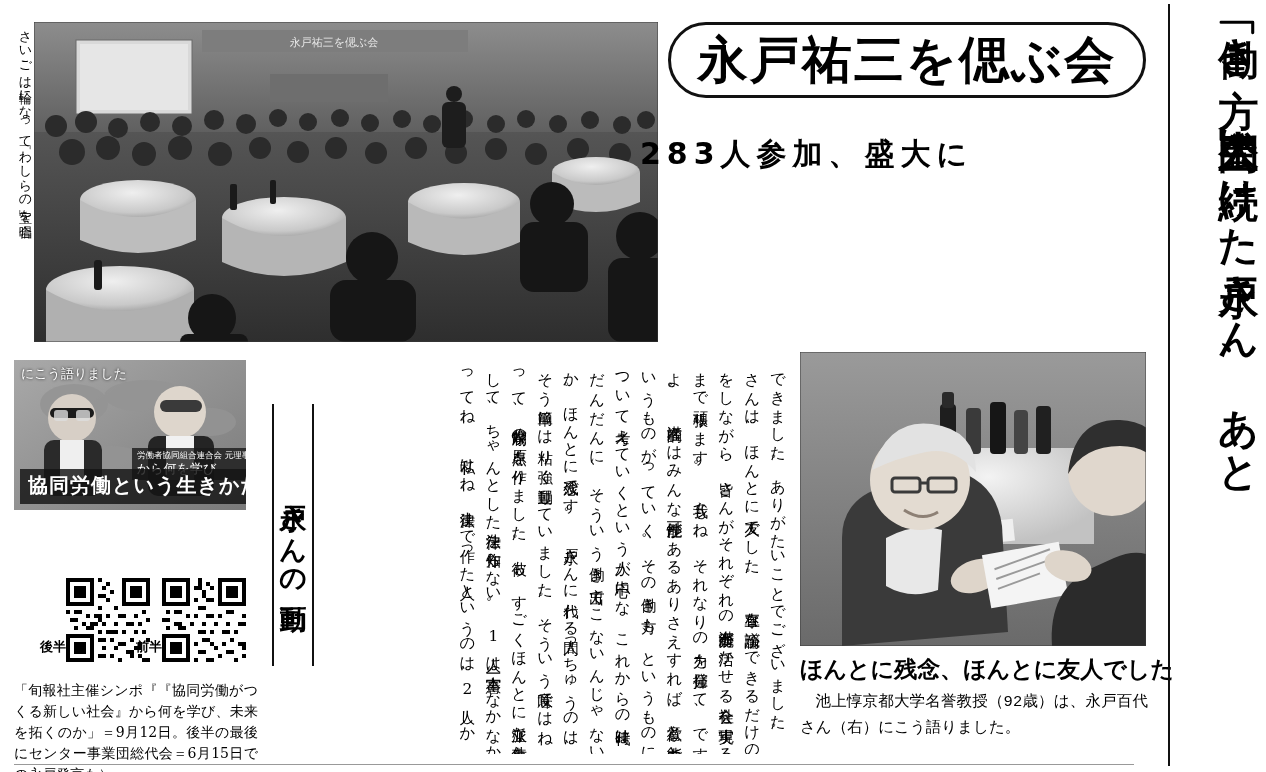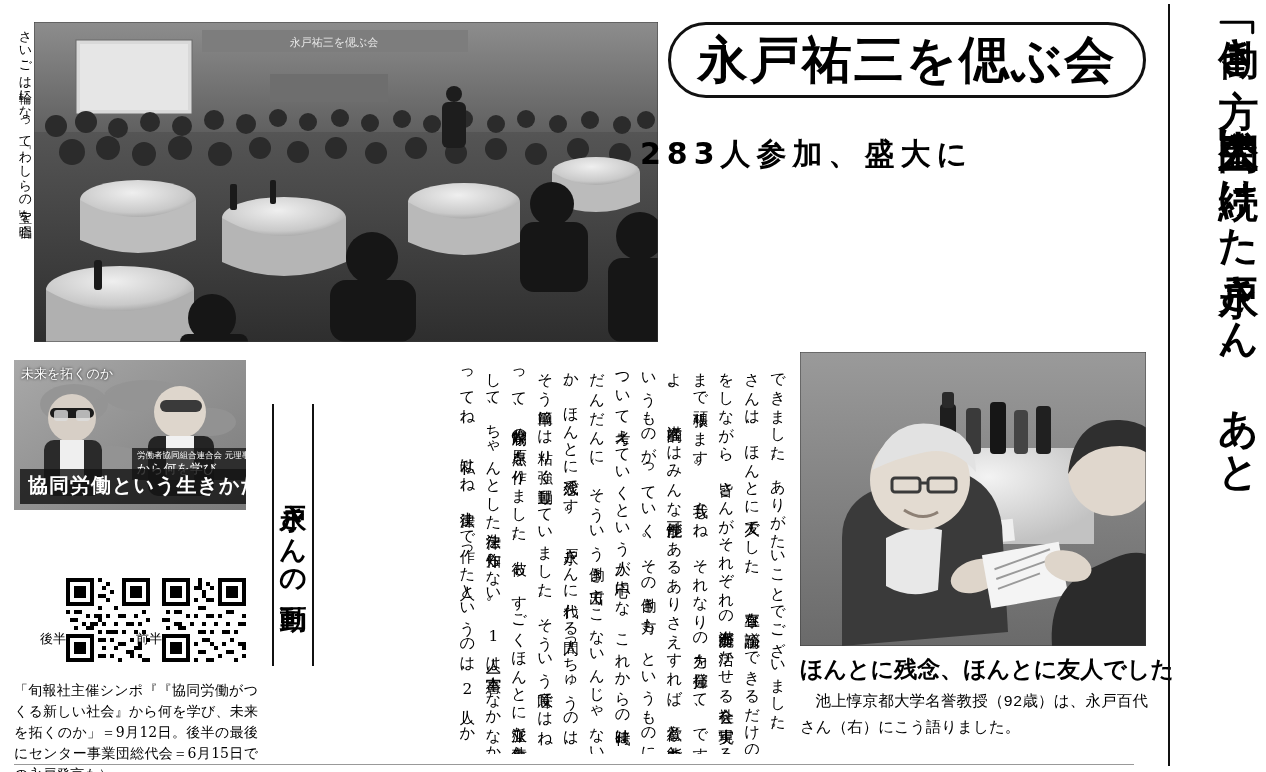--- a/index.html
+++ b/index.html
@@ -192,24 +192,24 @@
   .qr {
     position: absolute;
     top: 0;
     width: 84px;
     height: 84px;
   }
   .qr.left { left: 26px; }
   .qr.right { left: 122px; }
   .qr-label {
     position: absolute;
-    top: 52px;
+    top: 60px;
     font-family: "DejaVu Serif", serif;
     font-size: 13px;
-    font-weight: normal;
+    font-weight: bold;
   }
   .qr-label.l { left: 0px; }
   .qr-label.r { left: 96px; }
 
   .video-note {
     position: absolute;
     left: 14px;
     top: 680px;
     width: 244px;
     font-family: "DejaVu Serif", serif;
@@ -439,21 +439,21 @@
         <rect x="62" y="50" width="14" height="11" rx="3" fill="#ddd" opacity="0.8"></rect>
       </g>
 
       <g>
         <circle cx="166" cy="52" r="26" fill="#ded6cc"></circle>
         <rect x="134" y="76" width="66" height="60" rx="10" fill="#242424"></rect>
         <rect x="152" y="76" width="28" height="44" fill="#f1f1f1"></rect>
         <rect x="146" y="40" width="42" height="12" rx="6" fill="#3a3a3a"></rect>
       </g>
     </svg>
-    <div class="vt-top">未来を拓くのか</div>
+    <div class="vt-top">にこう語りました</div>
     <div class="vt-name">
       <small>労働者協同組合連合会 元理事長</small>
       <span>から何を学び</span>
     </div>
     <div class="vt-title">協同労働という生きかた</div>
   </div>
 
 
   <div class="qr-wrap">
     <div class="qr-label l">後半</div>

